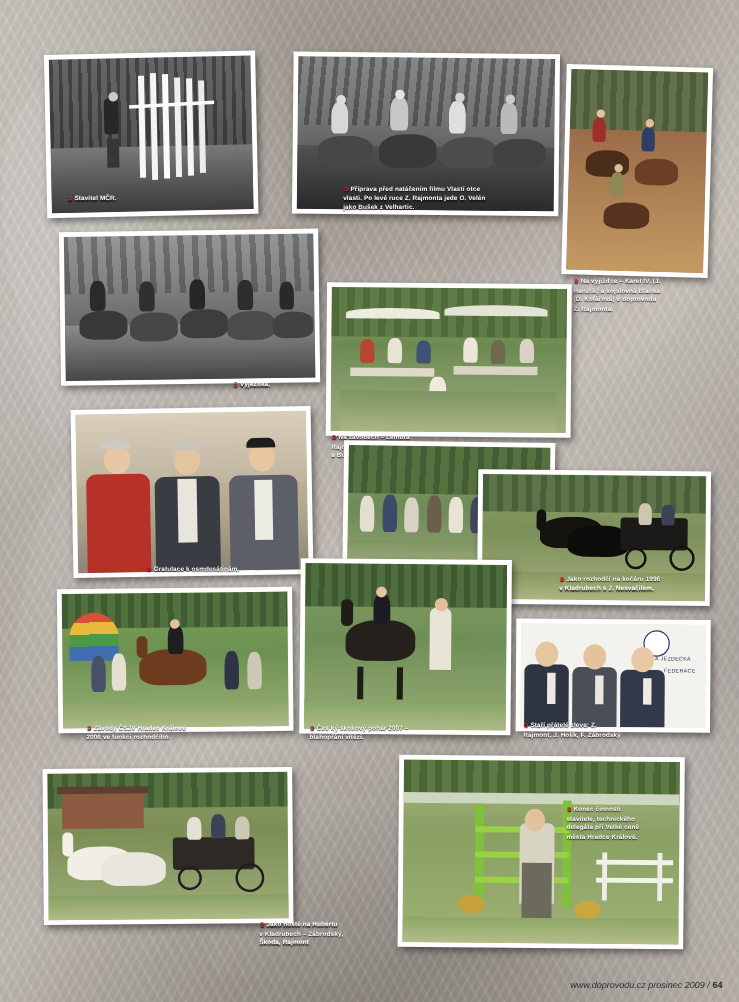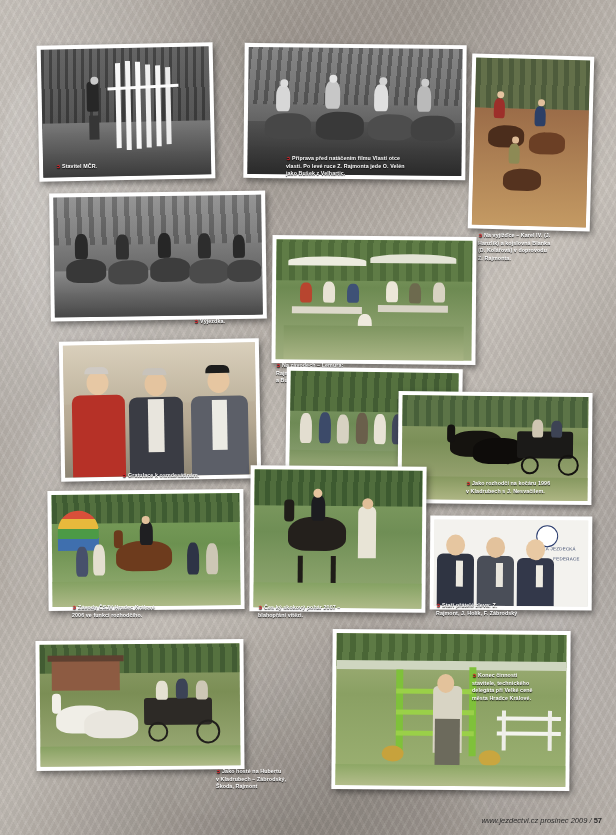--- a/index.html
+++ b/index.html
@@ -405,16 +405,16 @@
   </div>
 </div>
 <div class="cap" style="left:472px;top:672px;width:112px;">
   <span class="arrow">➲</span><span>Konec činnosti</span><br>
   <span>stavitele, technického</span><br>
   <span>delegáta při Velké ceně</span><br>
   <span>města Hradce Králové.</span>
 </div>
 
 <div class="footer">
-  <span>www.jezdectvi.cz</span>
+  <span>www.doprovodu.cz</span>
   <span>prosinec 2009 /</span>
-  <b>57</b>
+  <b>64</b>
 </div>
 
 </body></html>

